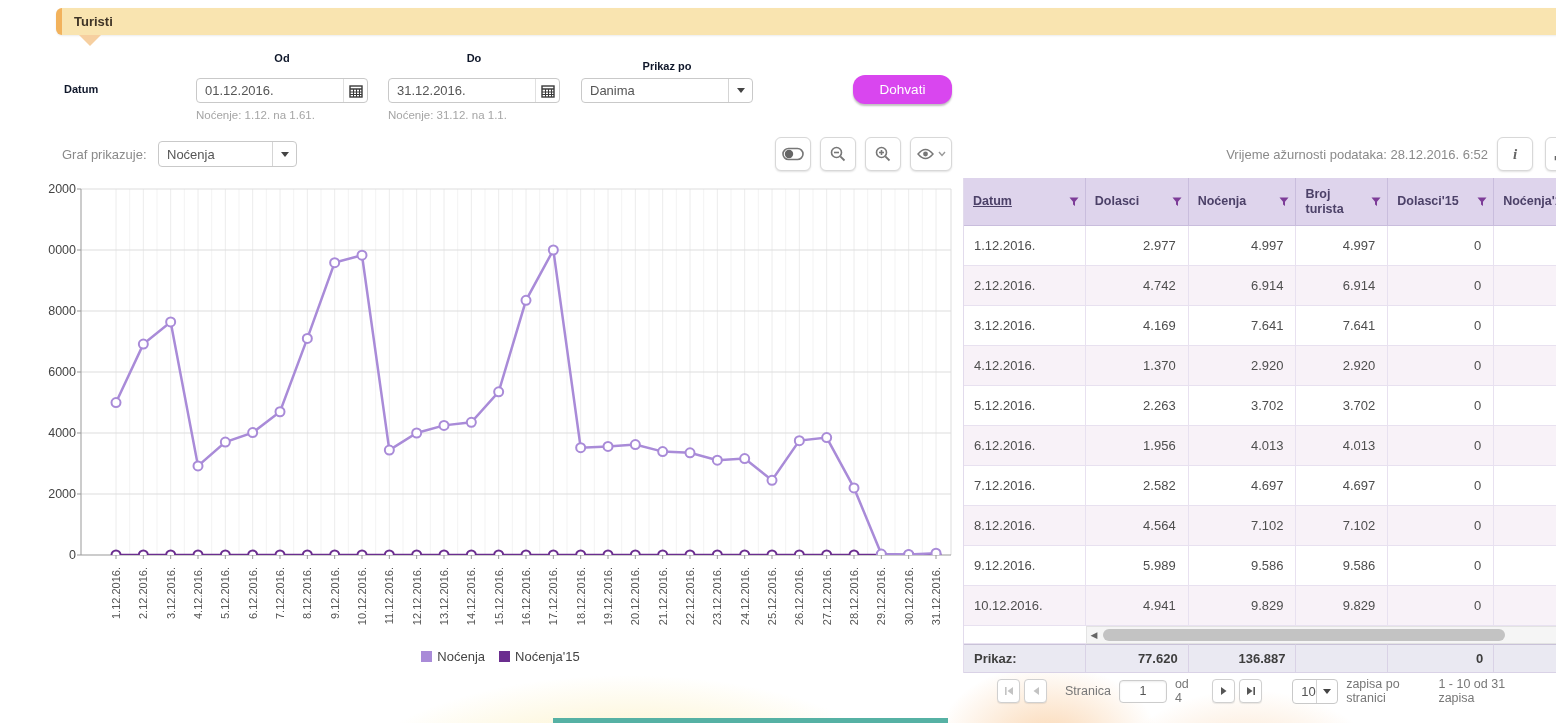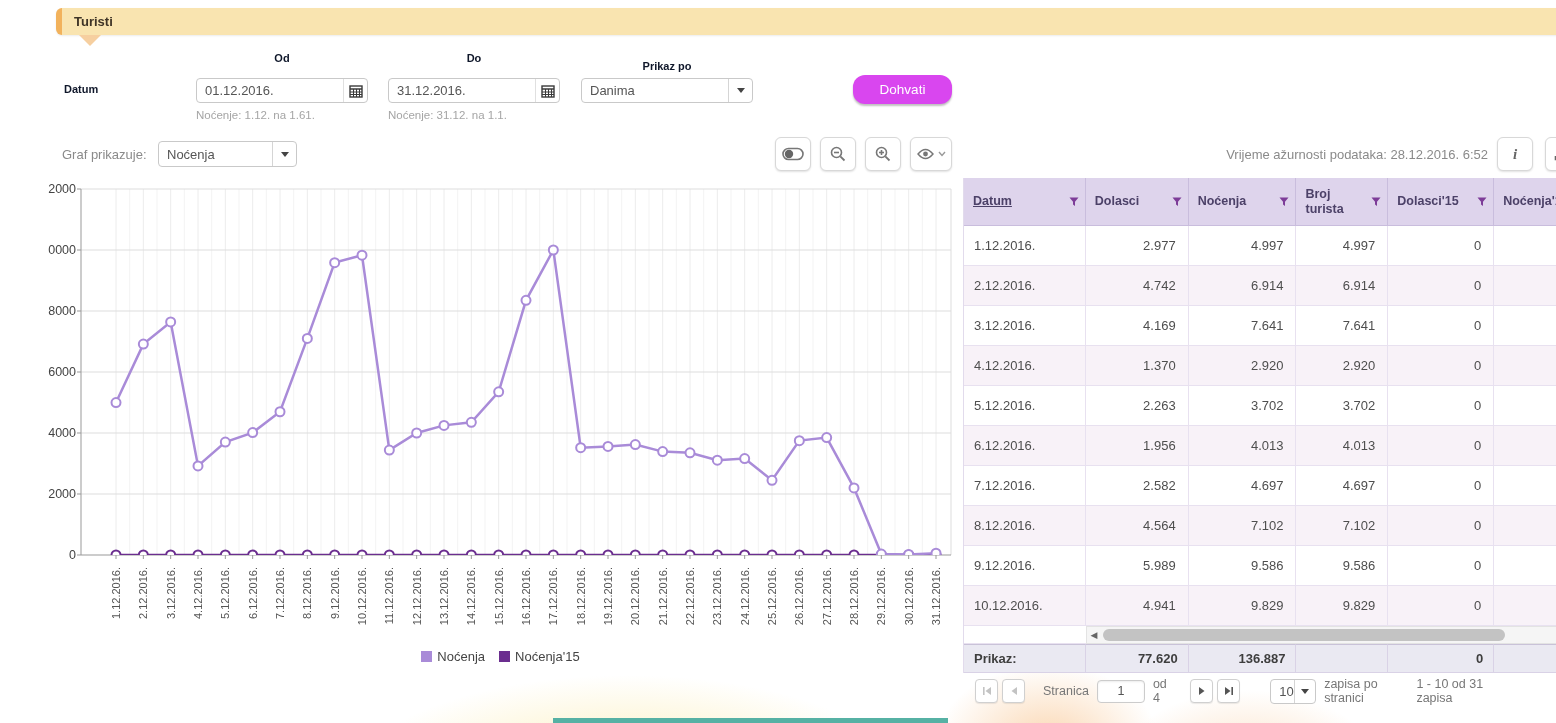--- a/index.html
+++ b/index.html
@@ -76,21 +76,21 @@
   .scrollrow { height:18px; display:flex; }
   .scroll-spacer { width:122px; background:#fff; border-bottom:1px solid #e8e1f0; }
   .scrolltrack { flex:1; background:#f5f5f5; border:1px solid #e3e3e3; display:flex; align-items:center; }
   .scroll-arrow { width:14px; font-size:9px; color:#666; text-align:center; cursor:pointer; user-select:none; }
   .scroll-thumb { height:12px; background:#c3c3c3; border-radius:6px; width:78%; margin-left:2px; cursor:pointer; }
   .fcell { background:#eae9f2; font-weight:bold; font-size:13px; color:#3e3e3e; height:29px;
     display:flex; align-items:center; border-right:1px solid #d9d2e6; border-top:1px solid #c9c2d8;
     border-bottom:1px solid #d9d2e6; padding:0 10px; }
 
   
-  #pager { left:927px; top:676px; width:543px; height:30px; display:flex; align-items:center; }
+  #pager { left:949px; top:676px; width:543px; height:30px; display:flex; align-items:center; }
   .pg-btn { width:24px; height:24px; background:#fff; border:1px solid #d0d0d0; border-radius:4px;
     display:flex; align-items:center; justify-content:center; cursor:pointer; margin-right:4px;
     box-shadow:0 1px 1px rgba(0,0,0,.08); }
   .pg-text { font-size:12.5px; color:#777; }
   .pg-input { width:48px; height:23px; border:1px solid #ccc; border-radius:4px; text-align:center;
     font-size:12.5px; color:#555; margin:0 8px; box-shadow:inset 0 1px 2px rgba(0,0,0,.08); }
   .ps-box { width:48px; height:25px; margin:0 0 0 26px; }
 </style>
 </head>
 <body>

